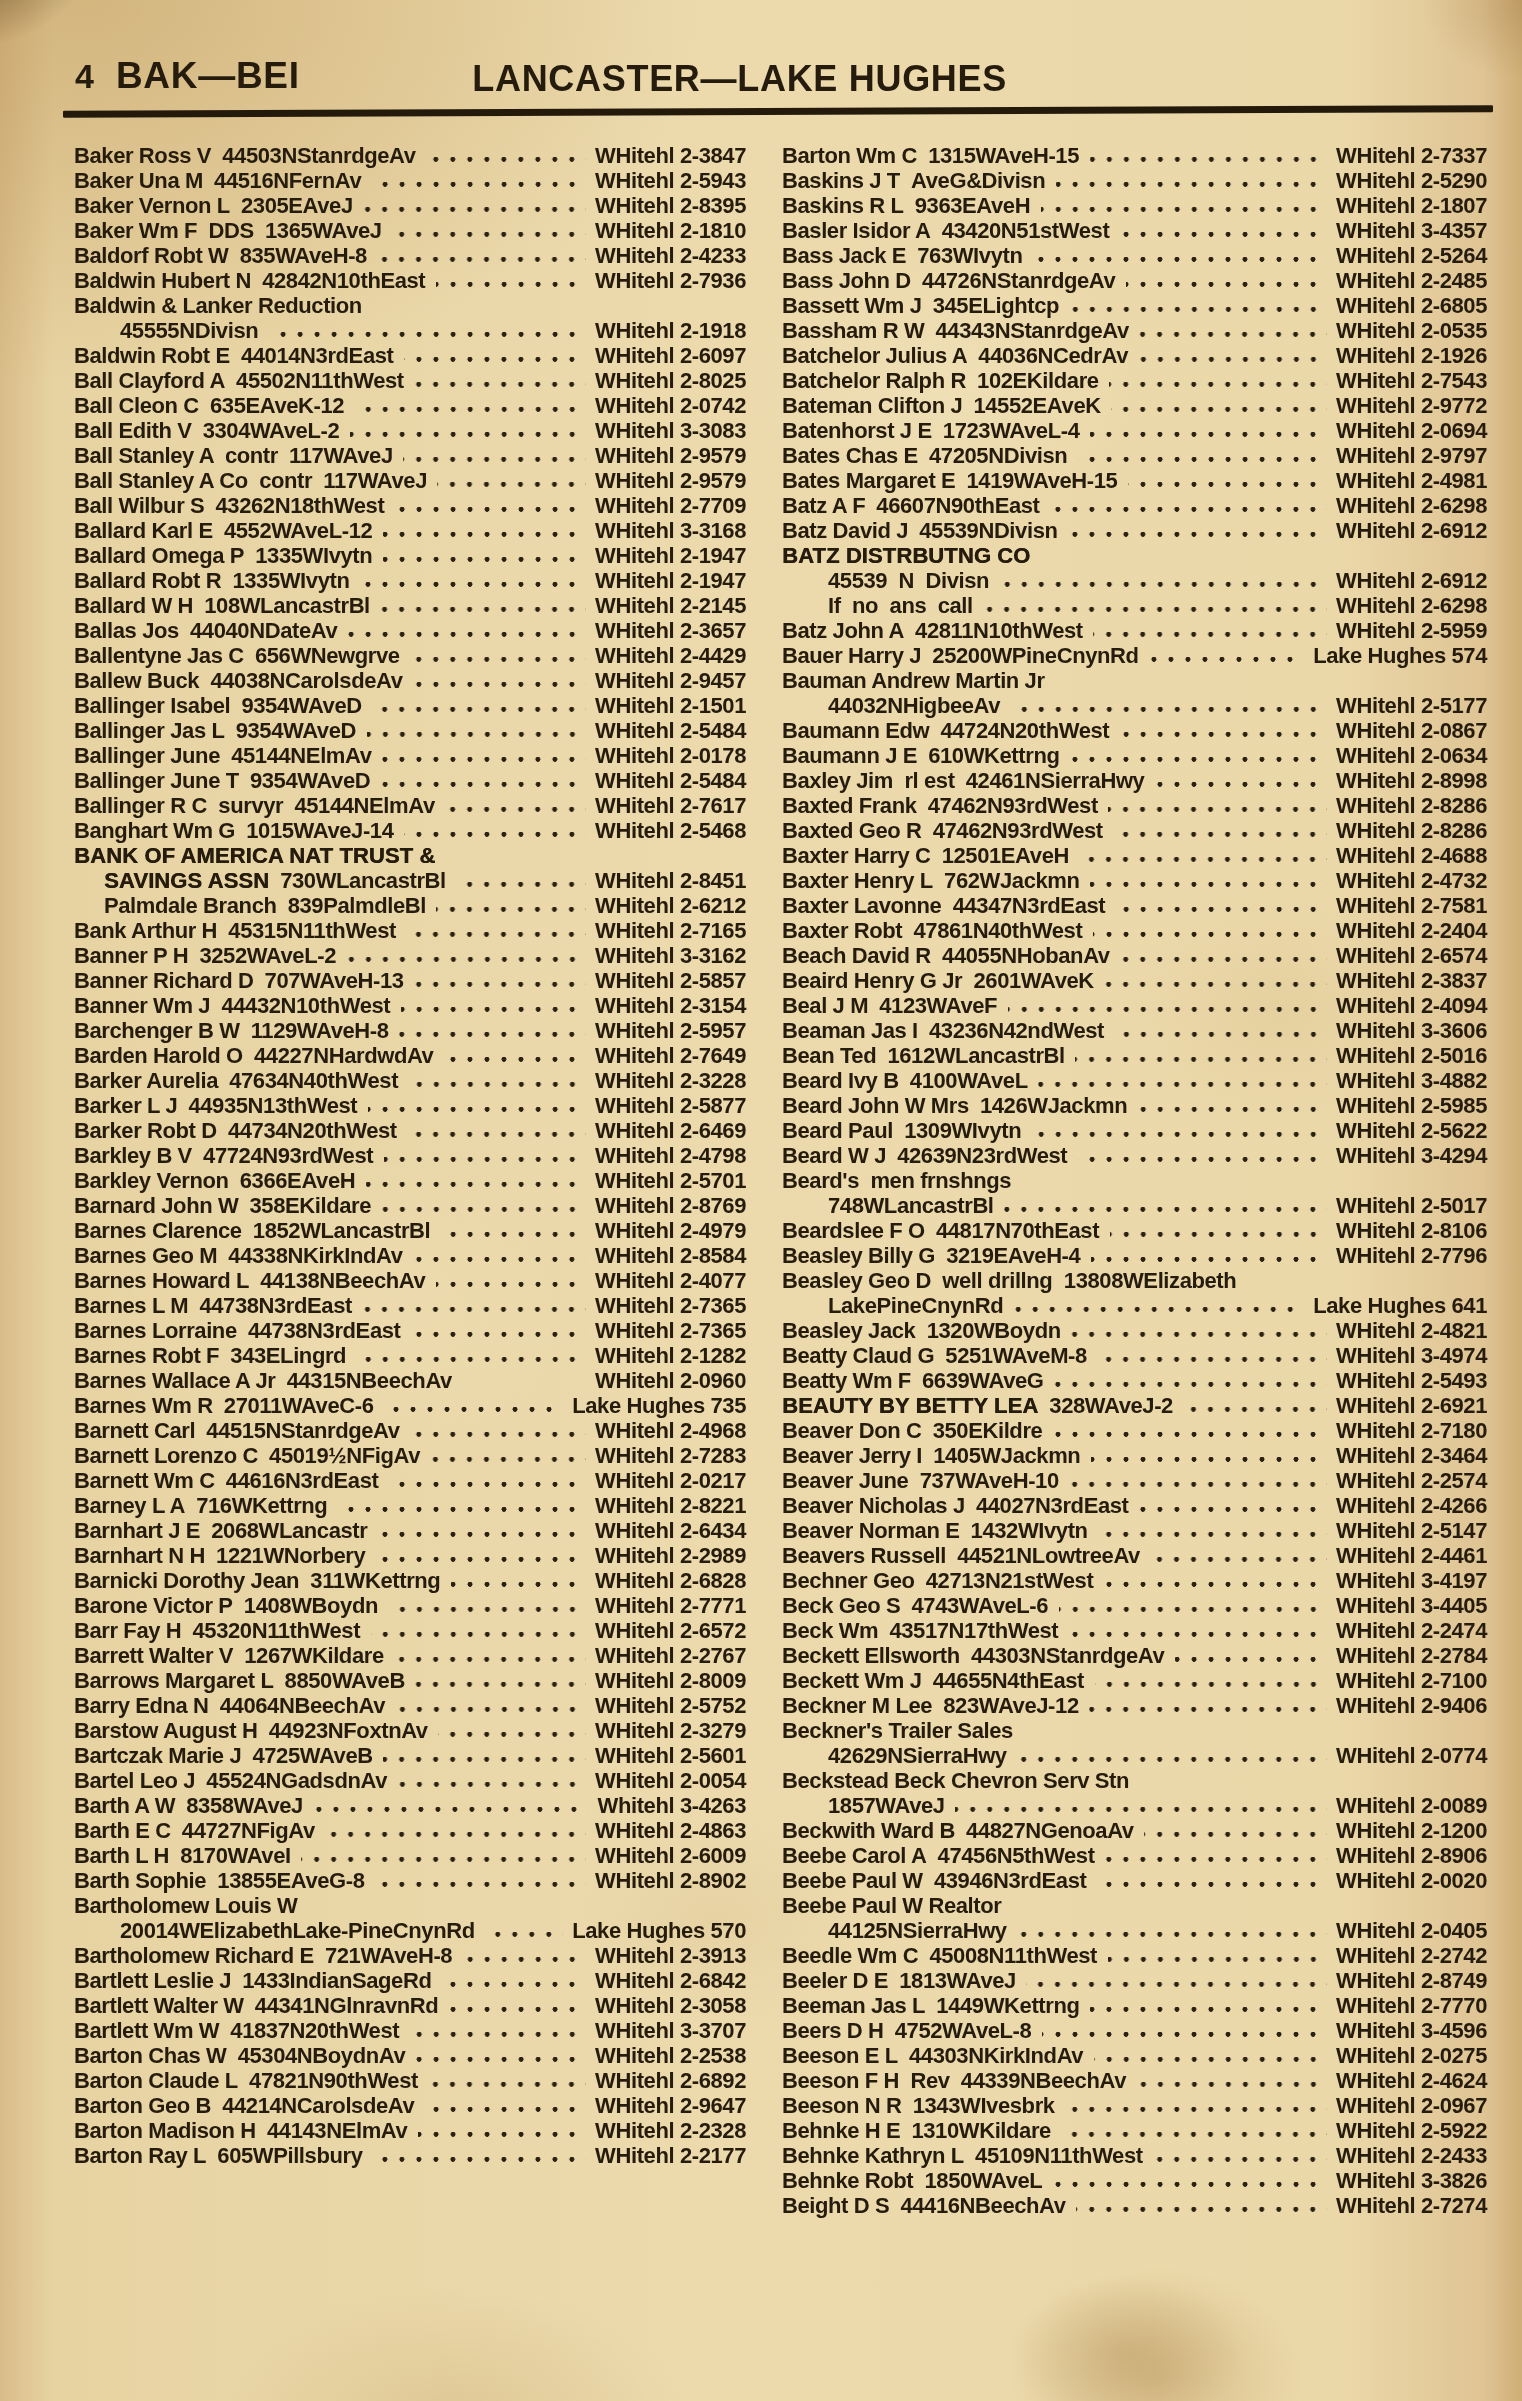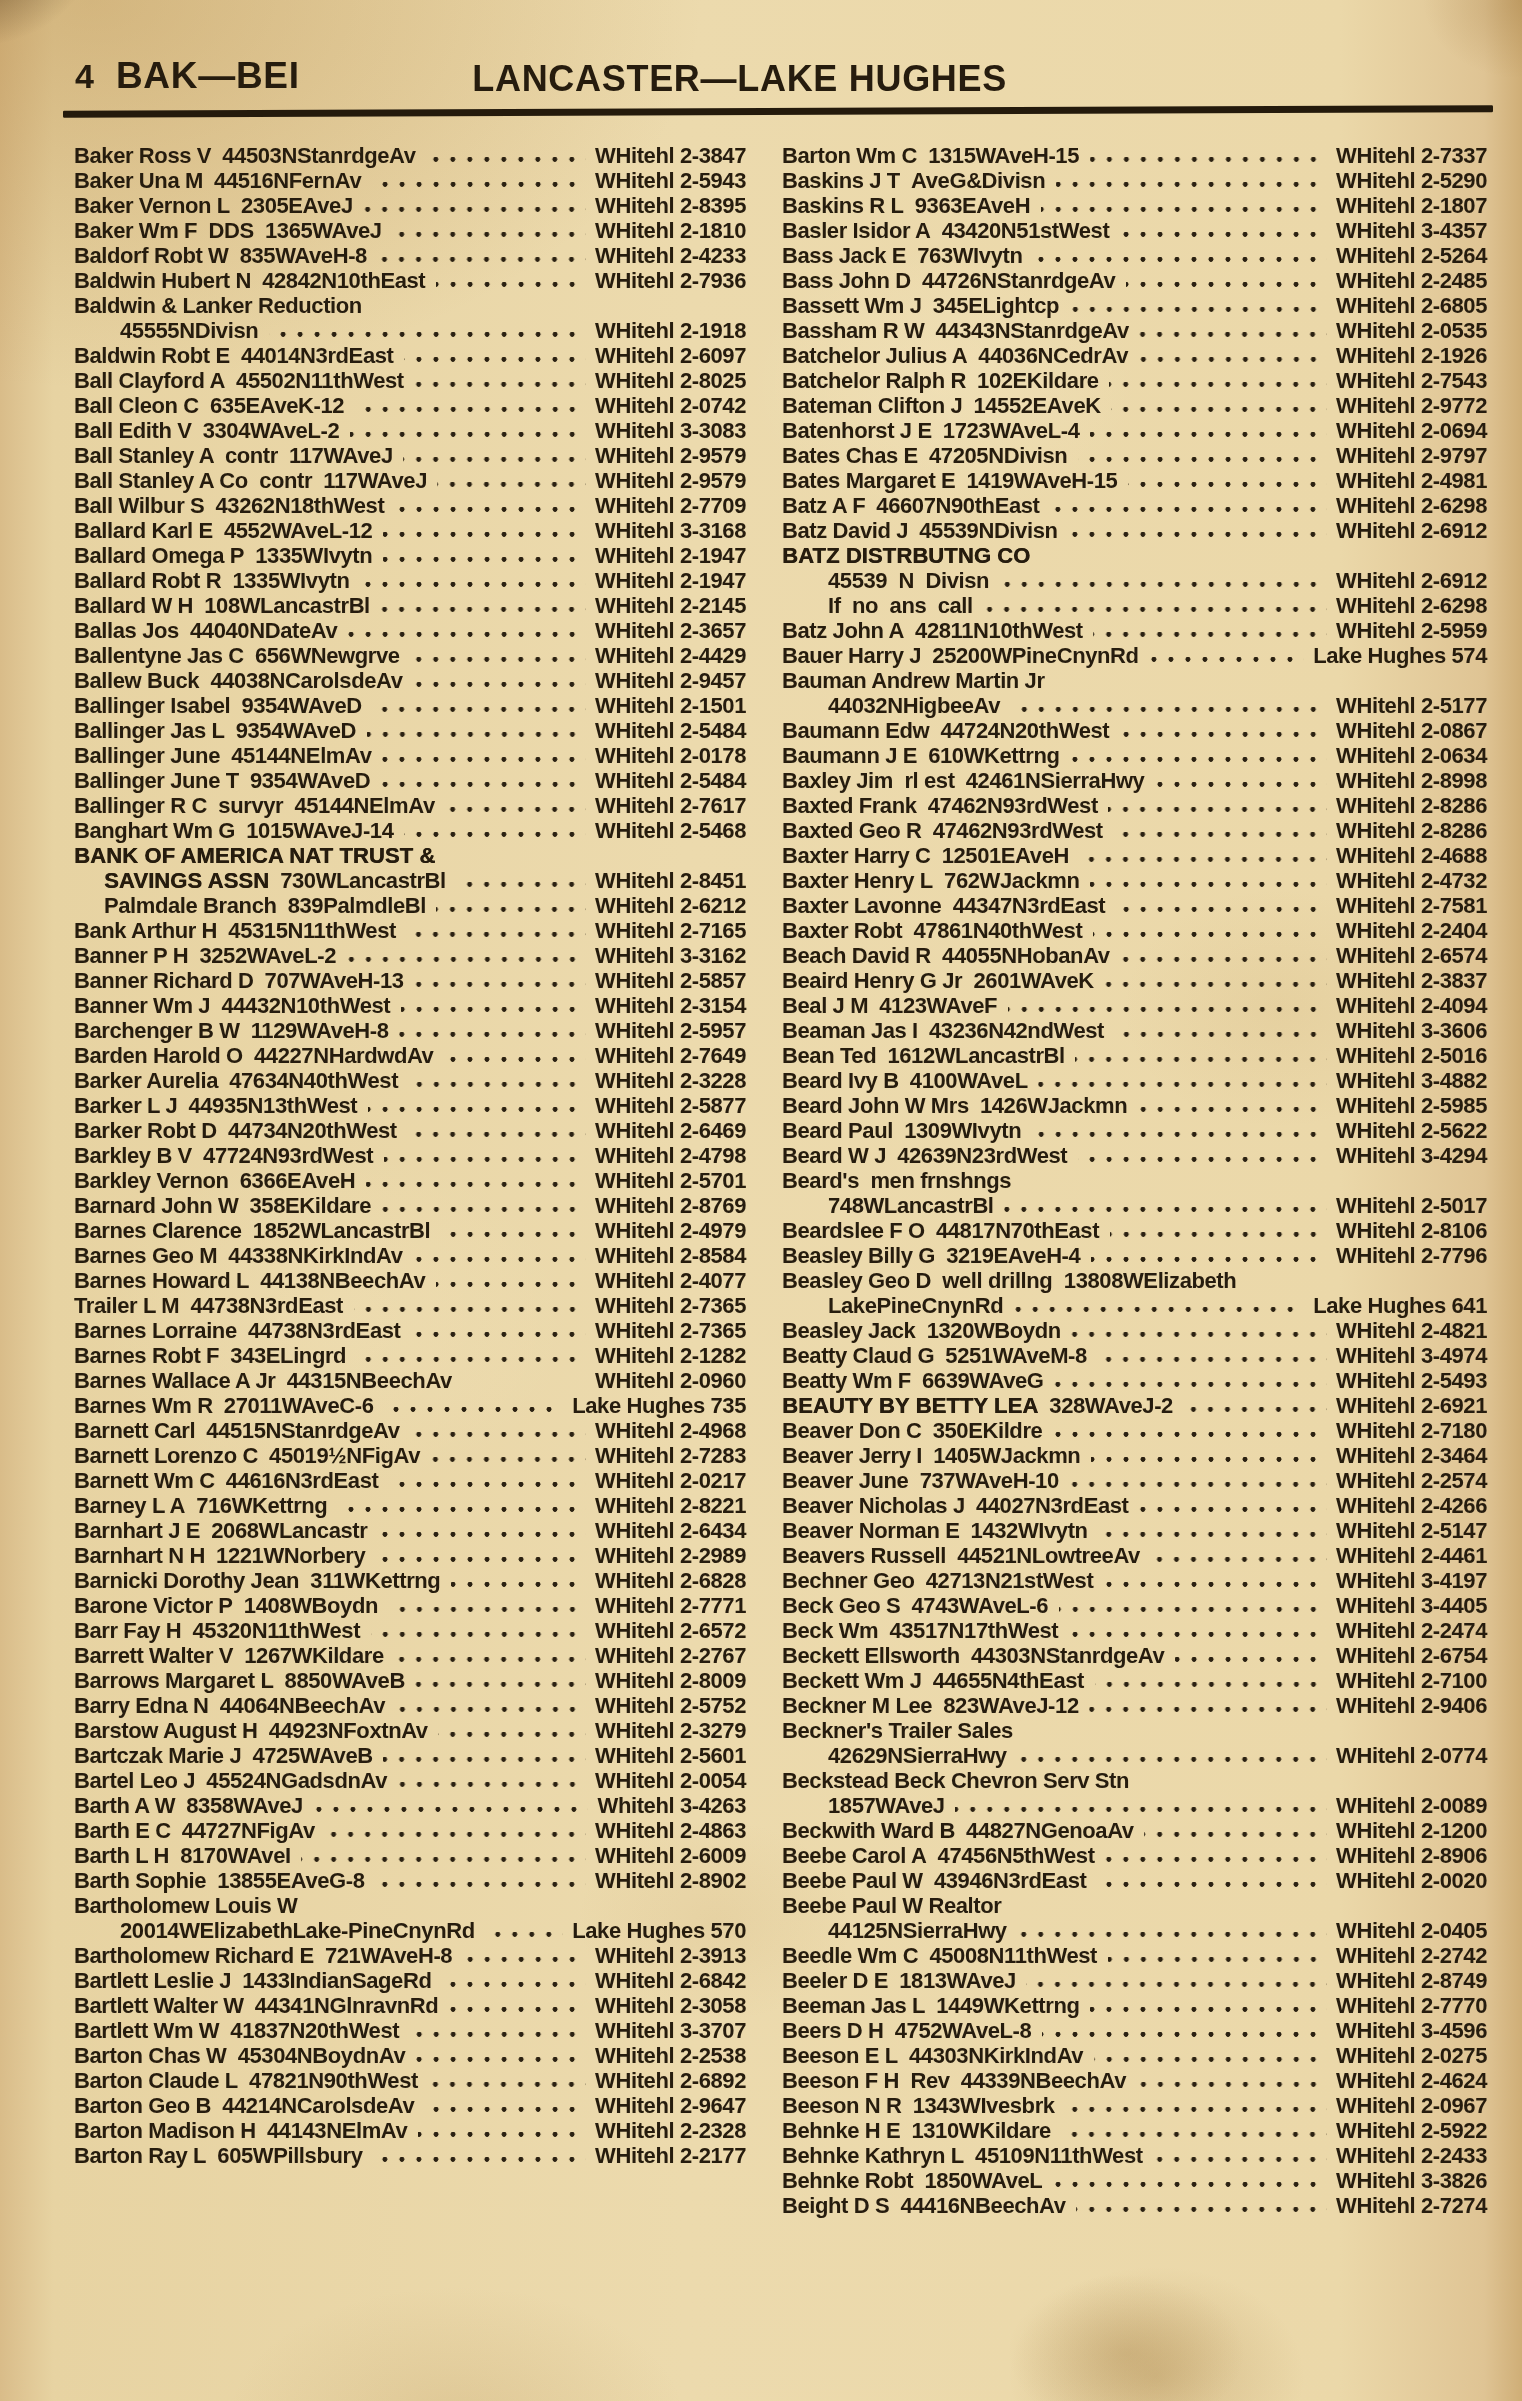--- a/index.html
+++ b/index.html
@@ -107,21 +107,21 @@
         <div class="row"><span class="n">Barden Harold O</span><span class="a">44227NHardwdAv</span><span class="lead"></span><span class="p">WHitehl 2-7649</span></div>
         <div class="row"><span class="n">Barker Aurelia</span><span class="a">47634N40thWest</span><span class="lead"></span><span class="p">WHitehl 2-3228</span></div>
         <div class="row"><span class="n">Barker L J</span><span class="a">44935N13thWest</span><span class="lead"></span><span class="p">WHitehl 2-5877</span></div>
         <div class="row"><span class="n">Barker Robt D</span><span class="a">44734N20thWest</span><span class="lead"></span><span class="p">WHitehl 2-6469</span></div>
         <div class="row"><span class="n">Barkley B V</span><span class="a">47724N93rdWest</span><span class="lead"></span><span class="p">WHitehl 2-4798</span></div>
         <div class="row"><span class="n">Barkley Vernon</span><span class="a">6366EAveH</span><span class="lead"></span><span class="p">WHitehl 2-5701</span></div>
         <div class="row"><span class="n">Barnard John W</span><span class="a">358EKildare</span><span class="lead"></span><span class="p">WHitehl 2-8769</span></div>
         <div class="row"><span class="n">Barnes Clarence</span><span class="a">1852WLancastrBl</span><span class="lead"></span><span class="p">WHitehl 2-4979</span></div>
         <div class="row"><span class="n">Barnes Geo M</span><span class="a">44338NKirkIndAv</span><span class="lead"></span><span class="p">WHitehl 2-8584</span></div>
         <div class="row"><span class="n">Barnes Howard L</span><span class="a">44138NBeechAv</span><span class="lead"></span><span class="p">WHitehl 2-4077</span></div>
-        <div class="row"><span class="n">Trailer L M</span><span class="a">44738N3rdEast</span><span class="lead"></span><span class="p">WHitehl 2-7365</span></div>
+        <div class="row"><span class="n">Barnes L M</span><span class="a">44738N3rdEast</span><span class="lead"></span><span class="p">WHitehl 2-7365</span></div>
         <div class="row"><span class="n">Barnes Lorraine</span><span class="a">44738N3rdEast</span><span class="lead"></span><span class="p">WHitehl 2-7365</span></div>
         <div class="row"><span class="n">Barnes Robt F</span><span class="a">343ELingrd</span><span class="lead"></span><span class="p">WHitehl 2-1282</span></div>
         <div class="row"><span class="n">Barnes Wallace A Jr</span><span class="a">44315NBeechAv</span><span class="lead nodots"></span><span class="p">WHitehl 2-0960</span></div>
         <div class="row"><span class="n">Barnes Wm R</span><span class="a">27011WAveC-6</span><span class="lead"></span><span class="p">Lake Hughes 735</span></div>
         <div class="row"><span class="n">Barnett Carl</span><span class="a">44515NStanrdgeAv</span><span class="lead"></span><span class="p">WHitehl 2-4968</span></div>
         <div class="row"><span class="n">Barnett Lorenzo C</span><span class="a">45019½NFigAv</span><span class="lead"></span><span class="p">WHitehl 2-7283</span></div>
         <div class="row"><span class="n">Barnett Wm C</span><span class="a">44616N3rdEast</span><span class="lead"></span><span class="p">WHitehl 2-0217</span></div>
         <div class="row"><span class="n">Barney L A</span><span class="a">716WKettrng</span><span class="lead"></span><span class="p">WHitehl 2-8221</span></div>
         <div class="row"><span class="n">Barnhart J E</span><span class="a">2068WLancastr</span><span class="lead"></span><span class="p">WHitehl 2-6434</span></div>
         <div class="row"><span class="n">Barnhart N H</span><span class="a">1221WNorbery</span><span class="lead"></span><span class="p">WHitehl 2-2989</span></div>
@@ -204,21 +204,21 @@
         <div class="row"><span class="n b">BEAUTY BY BETTY LEA</span><span class="a">328WAveJ-2</span><span class="lead"></span><span class="p">WHitehl 2-6921</span></div>
         <div class="row"><span class="n">Beaver Don C</span><span class="a">350EKildre</span><span class="lead"></span><span class="p">WHitehl 2-7180</span></div>
         <div class="row"><span class="n">Beaver Jerry I</span><span class="a">1405WJackmn</span><span class="lead"></span><span class="p">WHitehl 2-3464</span></div>
         <div class="row"><span class="n">Beaver June</span><span class="a">737WAveH-10</span><span class="lead"></span><span class="p">WHitehl 2-2574</span></div>
         <div class="row"><span class="n">Beaver Nicholas J</span><span class="a">44027N3rdEast</span><span class="lead"></span><span class="p">WHitehl 2-4266</span></div>
         <div class="row"><span class="n">Beaver Norman E</span><span class="a">1432WIvytn</span><span class="lead"></span><span class="p">WHitehl 2-5147</span></div>
         <div class="row"><span class="n">Beavers Russell</span><span class="a">44521NLowtreeAv</span><span class="lead"></span><span class="p">WHitehl 2-4461</span></div>
         <div class="row"><span class="n">Bechner Geo</span><span class="a">42713N21stWest</span><span class="lead"></span><span class="p">WHitehl 3-4197</span></div>
         <div class="row"><span class="n">Beck Geo S</span><span class="a">4743WAveL-6</span><span class="lead"></span><span class="p">WHitehl 3-4405</span></div>
         <div class="row"><span class="n">Beck Wm</span><span class="a">43517N17thWest</span><span class="lead"></span><span class="p">WHitehl 2-2474</span></div>
-        <div class="row"><span class="n">Beckett Ellsworth</span><span class="a">44303NStanrdgeAv</span><span class="lead"></span><span class="p">WHitehl 2-6754</span></div>
+        <div class="row"><span class="n">Beckett Ellsworth</span><span class="a">44303NStanrdgeAv</span><span class="lead"></span><span class="p">WHitehl 2-2784</span></div>
         <div class="row"><span class="n">Beckett Wm J</span><span class="a">44655N4thEast</span><span class="lead"></span><span class="p">WHitehl 2-7100</span></div>
         <div class="row"><span class="n">Beckner M Lee</span><span class="a">823WAveJ-12</span><span class="lead"></span><span class="p">WHitehl 2-9406</span></div>
         <div class="row head"><span class="n">Beckner's Trailer Sales</span></div>
         <div class="row ind"><span class="a first">42629NSierraHwy</span><span class="lead"></span><span class="p">WHitehl 2-0774</span></div>
         <div class="row head"><span class="n">Beckstead Beck Chevron Serv Stn</span></div>
         <div class="row ind"><span class="a first">1857WAveJ</span><span class="lead"></span><span class="p">WHitehl 2-0089</span></div>
         <div class="row"><span class="n">Beckwith Ward B</span><span class="a">44827NGenoaAv</span><span class="lead"></span><span class="p">WHitehl 2-1200</span></div>
         <div class="row"><span class="n">Beebe Carol A</span><span class="a">47456N5thWest</span><span class="lead"></span><span class="p">WHitehl 2-8906</span></div>
         <div class="row"><span class="n">Beebe Paul W</span><span class="a">43946N3rdEast</span><span class="lead"></span><span class="p">WHitehl 2-0020</span></div>
         <div class="row head"><span class="n">Beebe Paul W Realtor</span></div>

